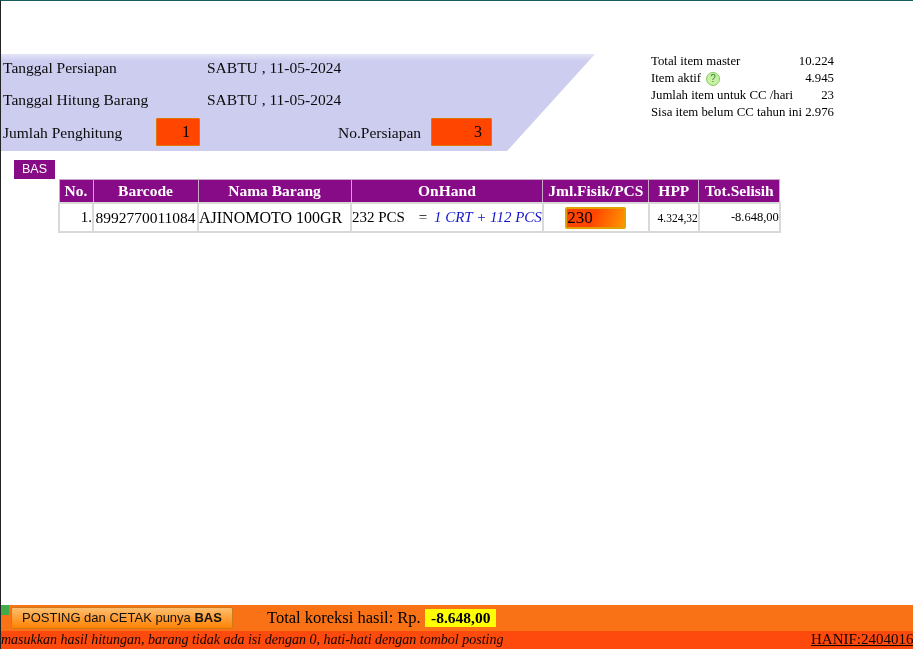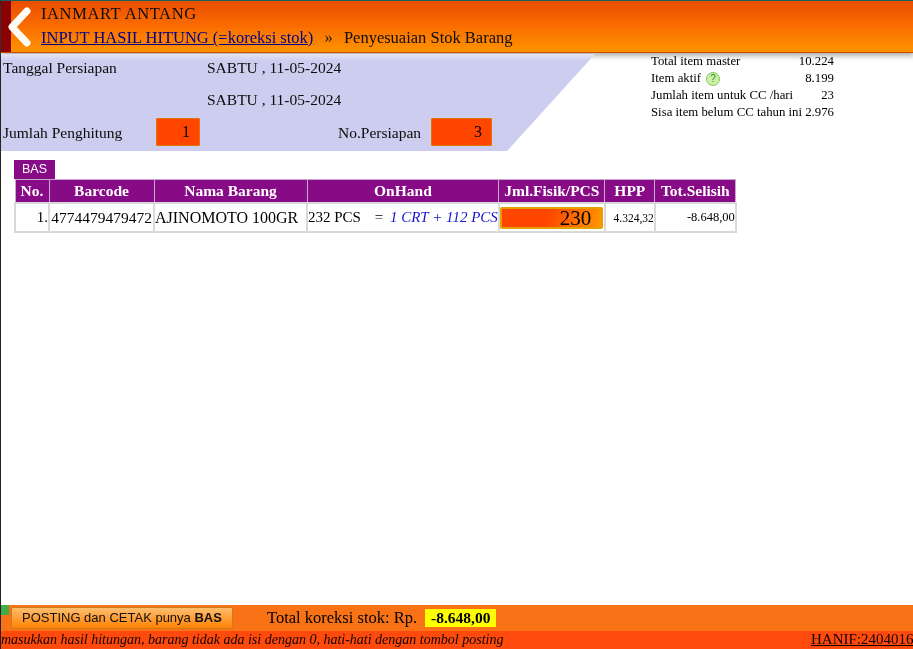--- a/index.html
+++ b/index.html
@@ -68,41 +68,41 @@
     color:#2f8b2f;font-family:"Liberation Sans",sans-serif;font-size:10px;
     line-height:12px;text-align:center;cursor:pointer;
   }
   
   .table-area{position:absolute;left:13px;top:158px;z-index:2;}
   .tab{
     display:inline-block;background:#870b87;color:#fff;
     font-family:"Liberation Sans",sans-serif;font-size:12.5px;
     padding:2px 8px 3px 8px;cursor:pointer;
   }
-  table.grid{border-collapse:collapse;table-layout:fixed;}
+  table.grid{border-collapse:collapse;table-layout:fixed;margin-left:44px;}
   table.grid th{
     background:#870b87;color:#fff;font-weight:bold;font-size:15.5px;
     height:22px;padding:0;border:1px solid #c9a9c9;
   }
   table.grid td{
     background:#fff;height:27px;padding:0;border:2px solid #d9d9d9;
     vertical-align:middle;
   }
   td.c-no{text-align:right;font-size:15px;padding-right:3px;}
   td.c-barcode{text-align:center;font-size:15.5px;}
   td.c-nama{text-align:left;font-size:16px;padding-left:2px;}
   td.c-onhand{font-size:15px;padding-left:12px;white-space:nowrap;}
   .oh-eq{margin-left:10px;}
   .oh-detail{color:#1414cc;font-style:italic;margin-left:3px;}
   td.c-fisik{text-align:center;}
   .fisik-input{
     display:inline-block;width:47px;height:18px;line-height:18px;
     background:linear-gradient(110deg,#ff4500 45%,#ffb400 120%);
     border:2px solid #e3a000;border-radius:2px;
-    font-size:21px;text-align:right;padding-right:10px;cursor:text;padding-left:42px;
+    font-size:17px;text-align:left;padding-right:10px;cursor:text;
   }
   td.c-hpp{text-align:right;font-size:11.5px;}
   td.c-selisih{text-align:right;font-size:12.5px;padding-right:4px;}
   
   .footer-bar{
     position:absolute;left:0;top:604px;width:913px;height:26px;
     background:#f97316;z-index:2;
   }
   .green-chip{position:absolute;left:0;top:0;width:8px;height:10px;background:#41ab49;}
   .posting-btn{
@@ -126,56 +126,43 @@
     position:absolute;left:0;top:1px;width:100%;text-align:left;
     font-style:italic;font-size:14px;color:#120400;white-space:nowrap;
   }
   .status-user{position:absolute;left:810px;top:0;font-size:15px;color:#120400;text-decoration:underline;}
 </style>
 </head>
 <body>
 
 <div class="page">
 
-  <div class="header">
-    <div class="back-strip"></div>
-    <div class="back-btn">
-      <svg width="34" height="46" viewBox="0 0 34 46">
-        <polyline points="24,7 9,23 24,39" fill="none" stroke="#fffdf6" stroke-width="7" stroke-linecap="round" stroke-linejoin="round"></polyline>
-      </svg>
-    </div>
-    <div class="header-title">IANMART ANTANG</div>
-    <div class="header-line2">
-      <span class="header-link">INPUT HASIL HITUNG (=koreksi stok)</span>
-      <span class="header-sep">»</span>
-      <span class="header-sub">Penyesuaian Stok Barang</span>
-    </div>
-  </div>
 
   <div class="form-panel">
     <span class="fp-label" style="left:2px;top:5px;">Tanggal Persiapan</span>
     <span class="fp-value" style="left:158px;top:5px;">SABTU , 11-05-2024</span>
+    <span class="fp-label" style="left:2px;top:37px;">Tanggal Hitung Barang</span>
     <span class="fp-value" style="left:158px;top:37px;">SABTU , 11-05-2024</span>
     <span class="fp-label" style="left:2px;top:70px;">Jumlah Penghitung</span>
     <div class="orange-input" style="left:155px;top:64px;width:33px;">1</div>
     <span class="fp-label" style="left:337px;top:70px;">No.Persiapan</span>
     <div class="orange-input" style="left:430px;top:64px;width:50px;">3</div>
   </div>
 
   <div class="stats">
     <div class="stat-row">
       <span class="stat-label">Total item master</span>
       <span class="stat-value">10.224</span>
     </div>
     <div class="stat-row">
       <span class="stat-label">
         <span>Item aktif</span>
         <span class="help-badge">?</span>
       </span>
-      <span class="stat-value">8.199</span>
+      <span class="stat-value">4.945</span>
     </div>
     <div class="stat-row">
       <span class="stat-label">Jumlah item untuk CC /hari</span>
       <span class="stat-value">23</span>
     </div>
     <div class="stat-row">
       <span class="stat-label">Sisa item belum CC tahun ini</span>
       <span class="stat-value">2.976</span>
     </div>
   </div>
@@ -199,21 +186,21 @@
           <th>Nama Barang</th>
           <th>OnHand</th>
           <th>Jml.Fisik/PCS</th>
           <th>HPP</th>
           <th>Tot.Selisih</th>
         </tr>
       </thead>
       <tbody>
         <tr>
           <td class="c-no">1.</td>
-          <td class="c-barcode">4774479479472</td>
+          <td class="c-barcode">8992770011084</td>
           <td class="c-nama">AJINOMOTO 100GR</td>
           <td class="c-onhand">
             <span>232 PCS</span>
             <span class="oh-eq">=</span>
             <span class="oh-detail">1 CRT + 112 PCS</span>
           </td>
           <td class="c-fisik">
             <span class="fisik-input">230</span>
           </td>
           <td class="c-hpp">4.324,32</td>
@@ -221,21 +208,21 @@
         </tr>
       </tbody>
     </table>
   </div>
 
   <div class="footer-bar">
     <div class="green-chip"></div>
     <div class="posting-btn">
       <span>POSTING dan CETAK punya </span><b>BAS</b>
     </div>
-    <span class="total-label">Total koreksi stok: Rp.</span>
+    <span class="total-label">Total koreksi hasil: Rp.</span>
     <span class="total-value">-8.648,00</span>
   </div>
 
   <div class="status-bar">
     <div class="status-msg">masukkan hasil hitungan, barang tidak ada isi dengan 0, hati-hati dengan tombol posting</div>
     <div class="status-user">HANIF:24040167</div>
   </div>
 
 </div>
 

